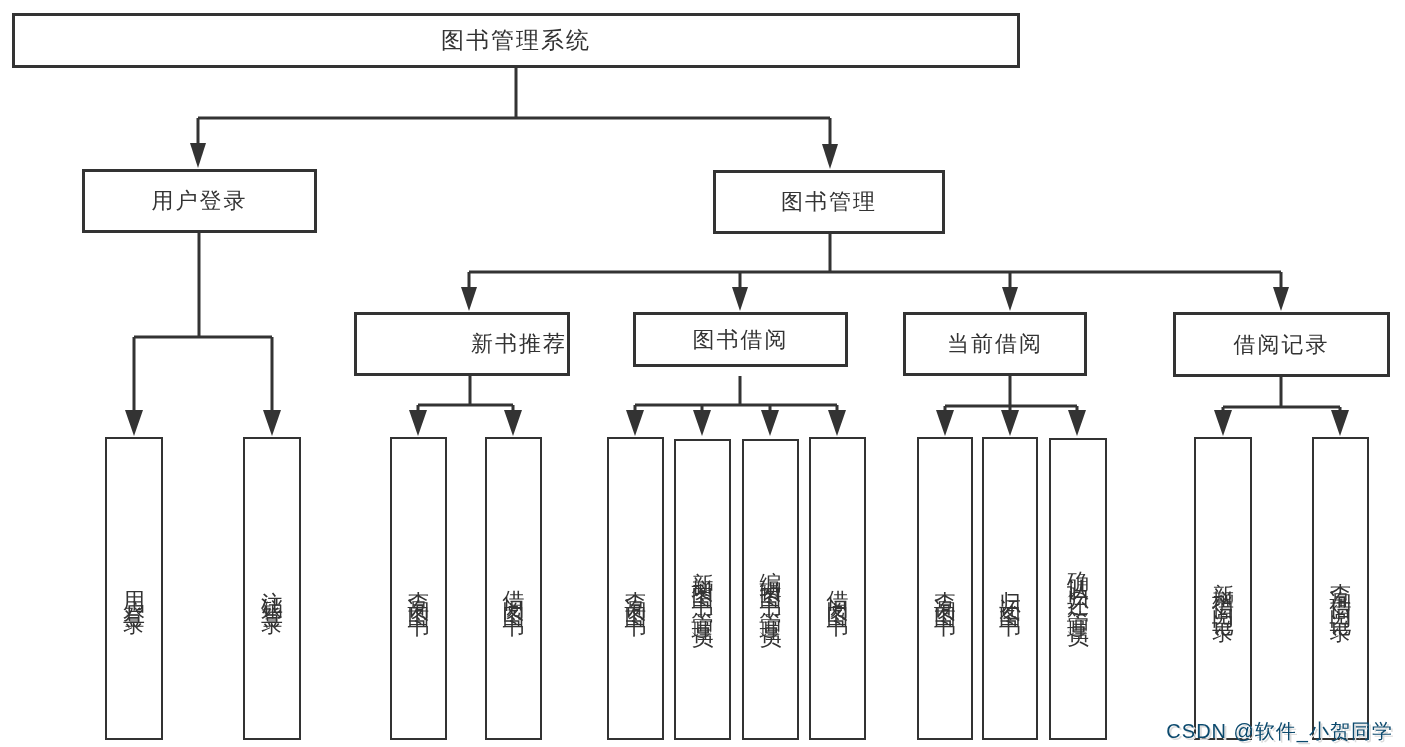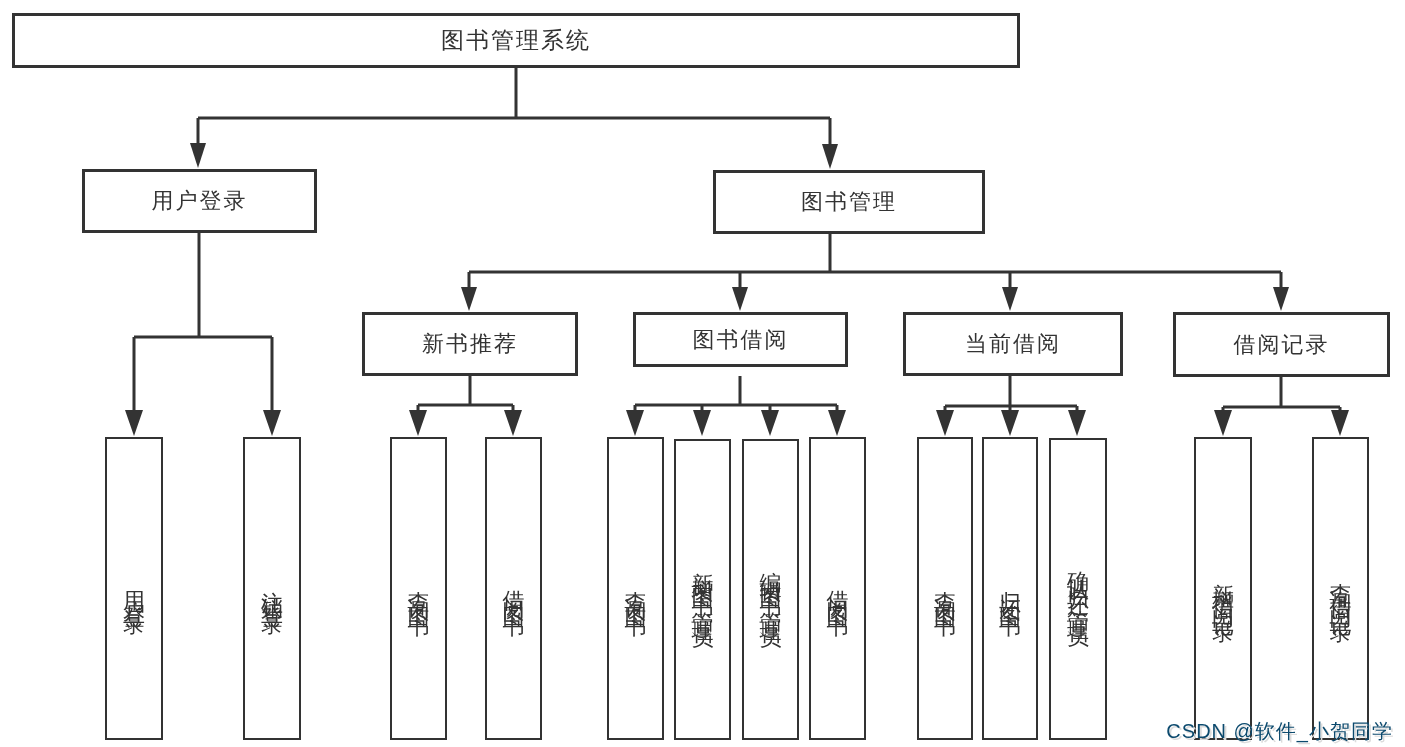--- a/index.html
+++ b/index.html
@@ -115,31 +115,31 @@
     </g>
   </svg>
 
   <div class="node hnode root" style="left:12px; top:13px; width:1008px; height:55px;">
     <span>图书管理系统</span>
   </div>
 
   <div class="node hnode" style="left:82px; top:169px; width:235px; height:64px;">
     <span>用户登录</span>
   </div>
-  <div class="node hnode" style="left:713px; top:170px; width:272px; height:64px;">
+  <div class="node hnode" style="left:713px; top:170px; width:232px; height:64px;">
     <span>图书管理</span>
   </div>
 
-  <div class="node hnode" style="left:362px; top:312px; width:216px; height:64px;">
+  <div class="node hnode" style="left:354px; top:312px; width:216px; height:64px;justify-content:flex-end;">
     <span>新书推荐</span>
   </div>
   <div class="node hnode" style="left:633px; top:312px; width:215px; height:55px;">
     <span>图书借阅</span>
   </div>
-  <div class="node hnode" style="left:903px; top:312px; width:220px; height:64px;">
+  <div class="node hnode" style="left:903px; top:312px; width:184px; height:64px;">
     <span>当前借阅</span>
   </div>
   <div class="node hnode" style="left:1173px; top:312px; width:217px; height:65px;">
     <span>借阅记录</span>
   </div>
 
   <div class="node leaf" style="left:105px; top:437px; width:58px; height:303px;">
     <span class="vtext">用户登录</span>
   </div>
   <div class="node leaf" style="left:243px; top:437px; width:58px; height:303px;">

